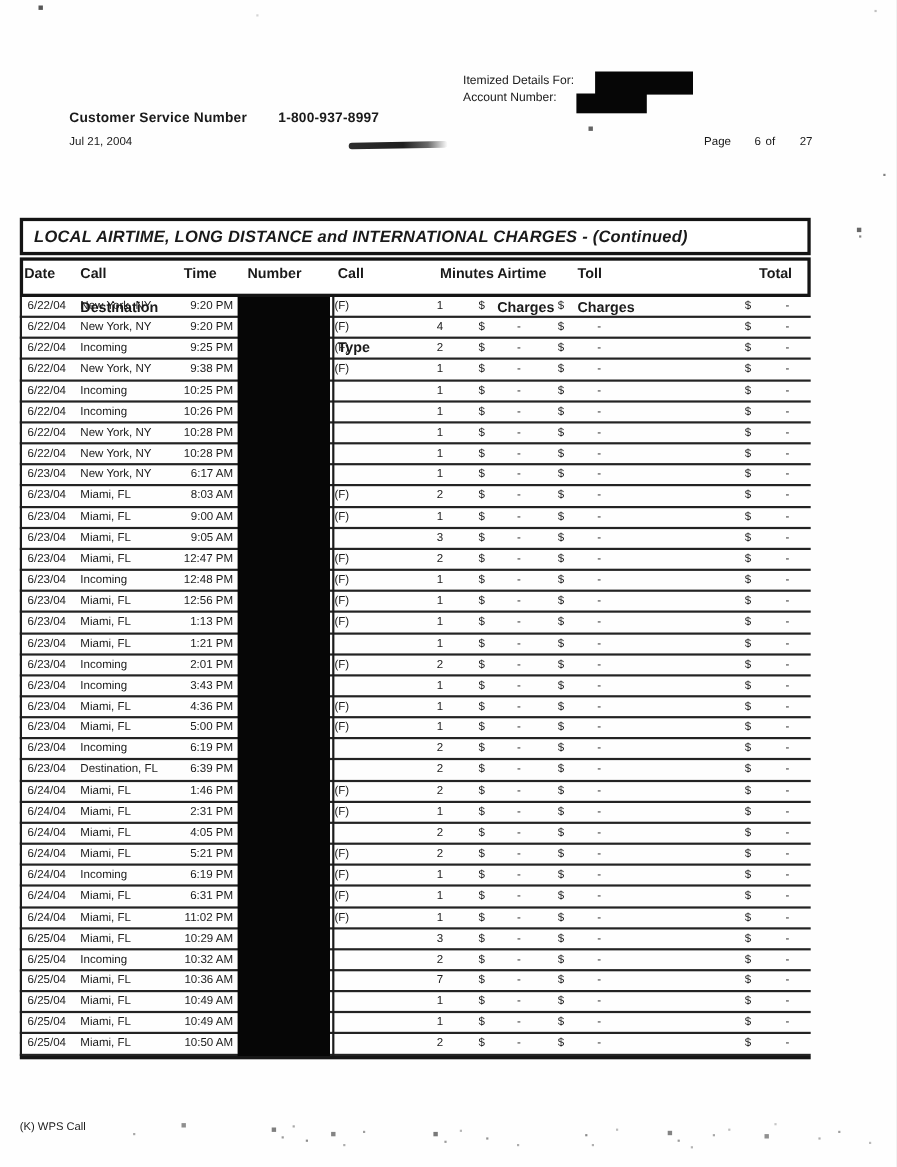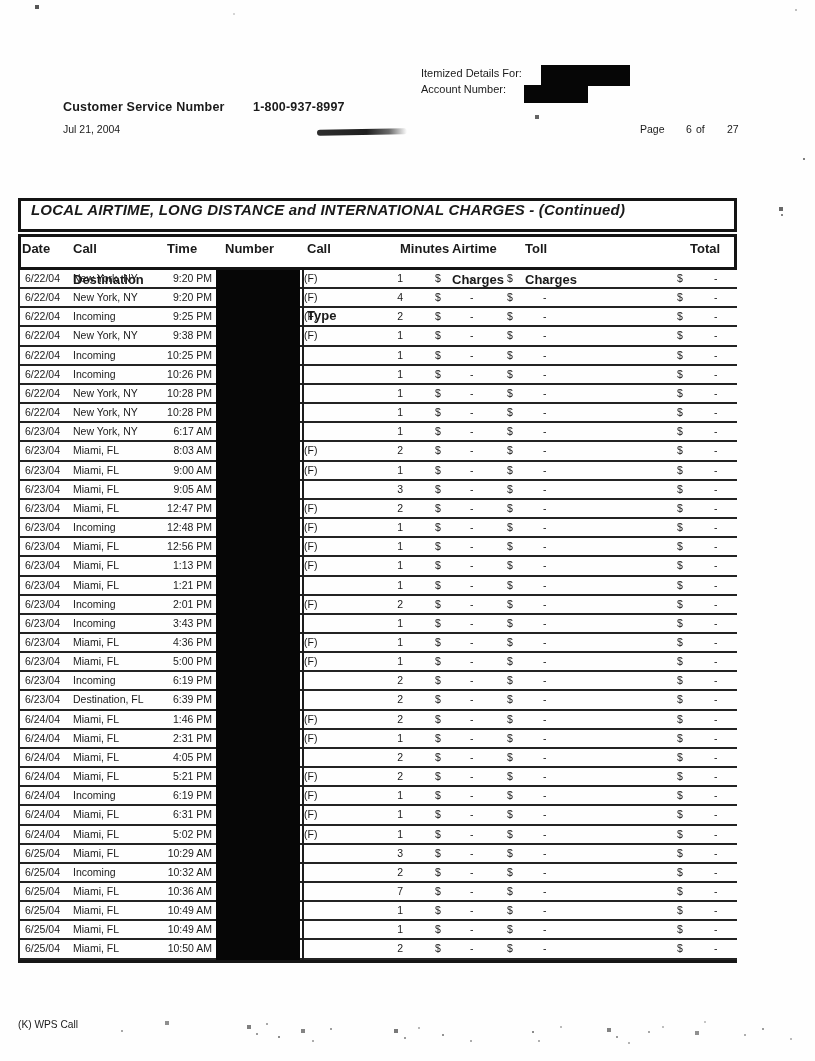--- a/index.html
+++ b/index.html
@@ -7,21 +7,21 @@
         font-family:"Liberation Sans",sans-serif;color:#1a1a1a;overflow:hidden;margin:0 auto;}
   .abs{position:absolute;white-space:nowrap;}
   .lbl{font-size:11px;}
   .cs{font-size:12.5px;font-weight:700;letter-spacing:.2px;}
   .sm{font-size:10.5px;}
   .redact{position:absolute;background:#060606;}
   .smudge{position:absolute;height:6px;border-radius:3px;transform:rotate(-1deg);
           background:linear-gradient(90deg,#2e2e2e 0%,#1f1f1f 55%,#6a6a6a 80%,rgba(120,120,120,0) 100%);}
   
   .table{position:absolute;left:18px;top:198px;width:719px;}
-  .title-box{height:34px;border:3px solid #141414;box-sizing:border-box;display:flex;align-items:flex-start;padding-left:10px;background:#fff;}
+  .title-box{height:34px;border:3px solid #141414;box-sizing:border-box;display:flex;align-items:center;padding-left:10px;background:#fff;}
   .title-text{font-style:italic;font-weight:700;font-size:15px;letter-spacing:.2px;white-space:nowrap;}
   .header-box{position:relative;height:36px;border:3px solid #141414;box-sizing:border-box;margin-top:2px;background:#fff;
               font-weight:700;font-size:13px;}
   .hc{position:absolute;white-space:nowrap;}
   .hl1{top:4px;} .hl2{top:35px;text-align:right;}
   .tbody{position:relative;height:690px;}
   .row{position:relative;height:19.1667px;border-bottom:2px solid #232323;box-sizing:border-box;}
   .c{position:absolute;top:2px;font-size:10.5px;white-space:nowrap;}
   .cd{left:7px;}
   .cdest{left:55px;}
@@ -502,21 +502,21 @@
     <span class="c ca2">-</span>
     <span class="c ct1">$</span>
     <span class="c ct2">-</span>
     <span class="c ctt1">$</span>
     <span class="c ctt2">-</span>
   </div>
 
   <div class="row">
     <span class="c cd">6/24/04</span>
     <span class="c cdest">Miami, FL</span>
-    <span class="c ctime">5:02 PM</span>
+    <span class="c ctime">11:02 PM</span>
     <span class="c ctype">(F)</span>
     <span class="c cmin">1</span>
     <span class="c ca1">$</span>
     <span class="c ca2">-</span>
     <span class="c ct1">$</span>
     <span class="c ct2">-</span>
     <span class="c ctt1">$</span>
     <span class="c ctt2">-</span>
   </div>
 

